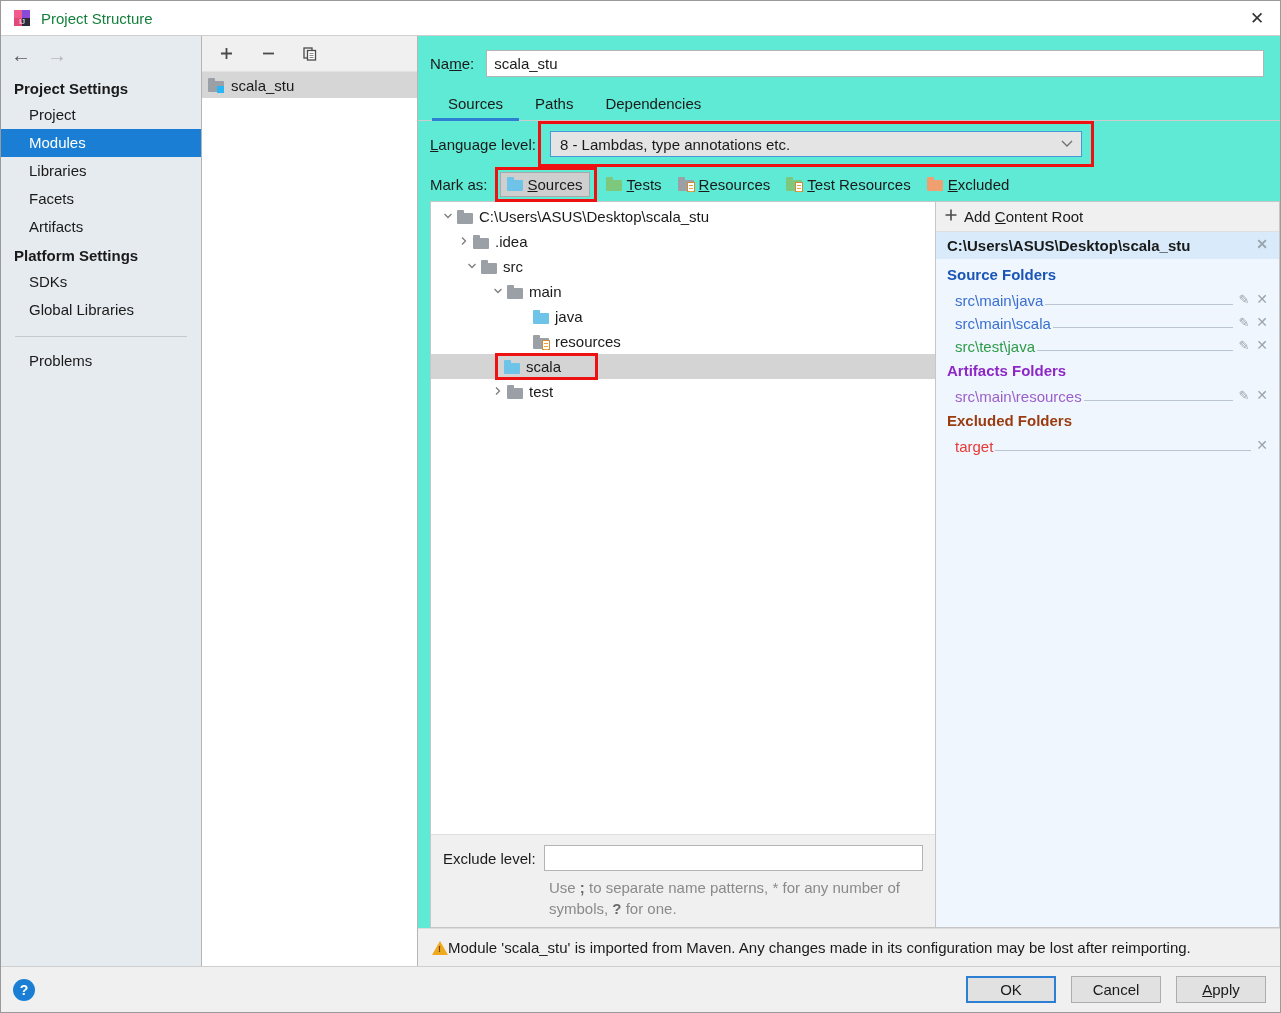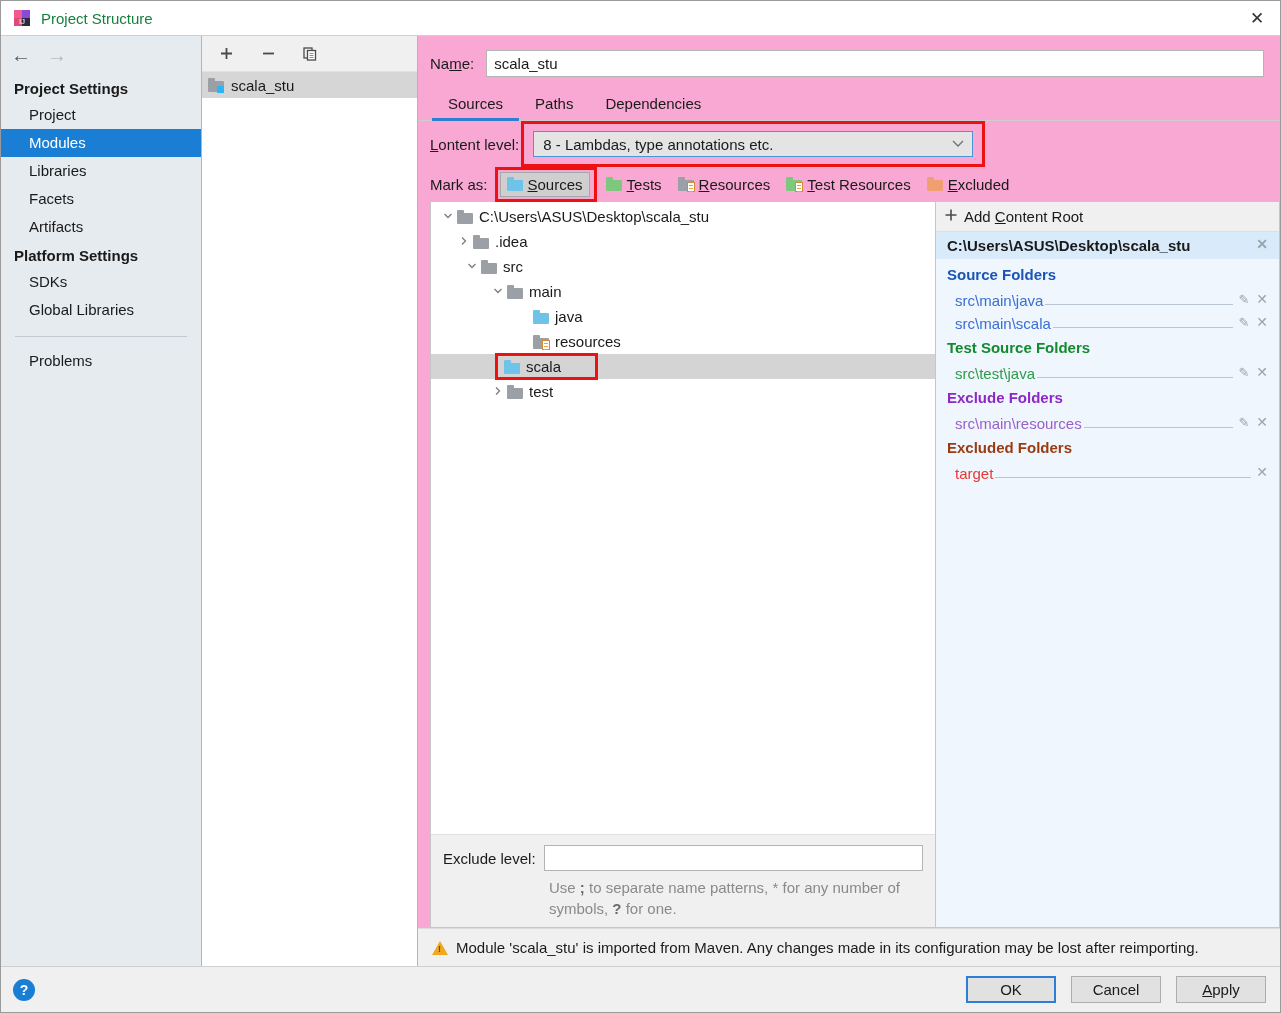--- a/index.html
+++ b/index.html
@@ -88,21 +88,21 @@
     cursor: pointer; color: #4a4a4a;
   }
   .mod-row {
     height: 26px; display: flex; align-items: center; gap: 7px;
     padding-left: 6px; background: #d6d6d6; cursor: pointer; font-size: 15px;
   }
 
   
   .content {
     flex: 1 1 auto; display: flex; flex-direction: column;
-    background: #f9a8d4; min-width: 0;
+    background: #5eead4; min-width: 0;
   }
   .name-row {
     display: flex; align-items: center;
     padding: 14px 16px 0 12px; gap: 12px;
   }
   .name-label { font-size: 15px; }
   .name-input {
     flex: 1 1 auto; height: 27px;
     border: 1px solid #b4b4b4; background: #ffffff;
     font-family: "Liberation Sans", sans-serif; font-size: 15px;
@@ -125,21 +125,21 @@
     display: flex; align-items: center; padding: 0 0 0 12px;
     height: 46px; position: relative;
   }
   .lang-label { font-size: 15px; }
   .redbox {
     border: 3px solid #ee1111;
     position: relative;
   }
   .lang-box-wrap { padding: 7px 9px; margin-left: 2px; }
   .combo {
-    width: 440px; height: 26px;
+    width: 532px; height: 26px;
     border: 1px solid #4a97d8;
     background: #e4e4e4;
     display: flex; align-items: center; justify-content: space-between;
     padding: 0 8px 0 9px; font-size: 15px; cursor: pointer; text-align: center;
   }
   .combo .chev { color: #6f6f6f; font-size: 12px; }
 
   .mark-row {
     display: flex; align-items: center; gap: 0;
     padding-left: 12px; height: 34px;
@@ -221,21 +221,21 @@
   .folder-name.test { color: #2e9a48; }
   .folder-name.res { color: #9b5fcc; }
   .folder-name.exc { color: #e53935; }
   .dotline { flex: 1 1 auto; border-bottom: 1px solid #b9c6d2; margin: 0 2px 4px 2px; min-width: 4px; }
   .pencil { width: 18px; text-align: center; color: #9aa4ad; font-size: 13px; cursor: pointer; padding-bottom: 2px; }
   .xbtn { width: 18px; text-align: center; color: #9aa4ad; font-size: 14px; cursor: pointer; padding-bottom: 2px; }
 
   
   .warnbar {
     height: 38px; flex: 0 0 38px;
-    display: flex; align-items: center; gap: 8px;
+    display: flex; align-items: center; 
     padding-left: 14px; font-size: 15px; background: #f0f0f0;
     border-top: 1px solid #dcdcdc;
   }
   .footer {
     height: 46px; flex: 0 0 46px;
     background: #f0f0f0; display: flex; align-items: center;
     border-top: 1px solid #cfcfcf; padding: 0 14px 0 12px;
   }
   .help-btn {
     width: 22px; height: 22px; border-radius: 50%;
@@ -362,21 +362,21 @@
         <input class="name-input" value="scala_stu" style="">
       </div>
 
       <div class="tabs">
         <div class="tab active">Sources</div>
         <div class="tab">Paths</div>
         <div class="tab">Dependencies</div>
       </div>
 
       <div class="lang-row">
-        <span class="lang-label"><span class="u">L</span><span>ontent level:</span></span>
+        <span class="lang-label"><span class="u">L</span><span>anguage level:</span></span>
         <span class="redbox lang-box-wrap">
           <div class="combo">
             <span>8 - Lambdas, type annotations etc.</span>
             <span class="chev">
               <svg width="12" height="8" viewBox="0 0 12 8">
                   <path d="M1 1 L6 6 L11 1" stroke="#6f6f6f" stroke-width="1.3" fill="none"></path>
                 </svg>
             </span>
           </div>
         </span>
@@ -561,29 +561,28 @@
               <span class="pencil">✎</span>
               <span class="xbtn">✕</span>
             </div>
             <div class="folder-row">
               <span class="folder-name src">src\main\scala</span>
               <span class="dotline"></span>
               <span class="pencil">✎</span>
               <span class="xbtn">✕</span>
             </div>
 
-            <div class="sect-title test">Test Source Folders</div>
             <div class="folder-row">
               <span class="folder-name test">src\test\java</span>
               <span class="dotline"></span>
               <span class="pencil">✎</span>
               <span class="xbtn">✕</span>
             </div>
 
-            <div class="sect-title res">Exclude Folders</div>
+            <div class="sect-title res">Artifacts Folders</div>
             <div class="folder-row">
               <span class="folder-name res">src\main\resources</span>
               <span class="dotline"></span>
               <span class="pencil">✎</span>
               <span class="xbtn">✕</span>
             </div>
 
             <div class="sect-title exc">Excluded Folders</div>
             <div class="folder-row">
               <span class="folder-name exc">target</span>

